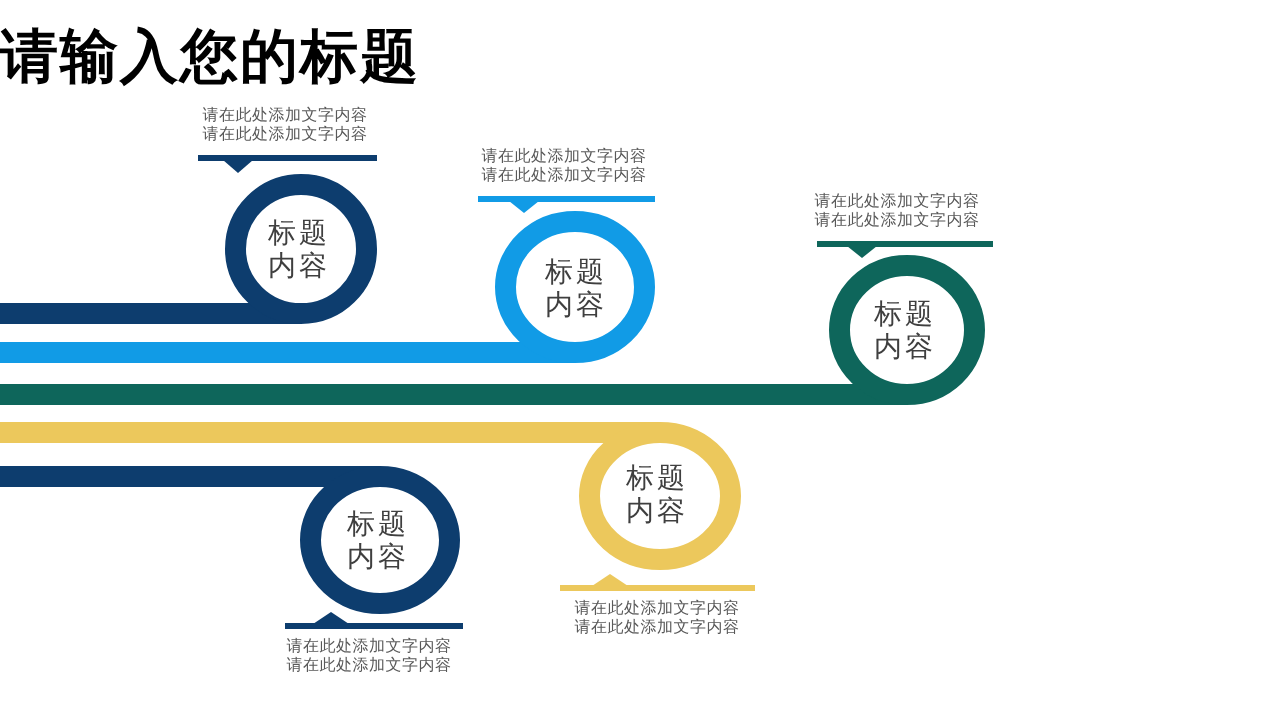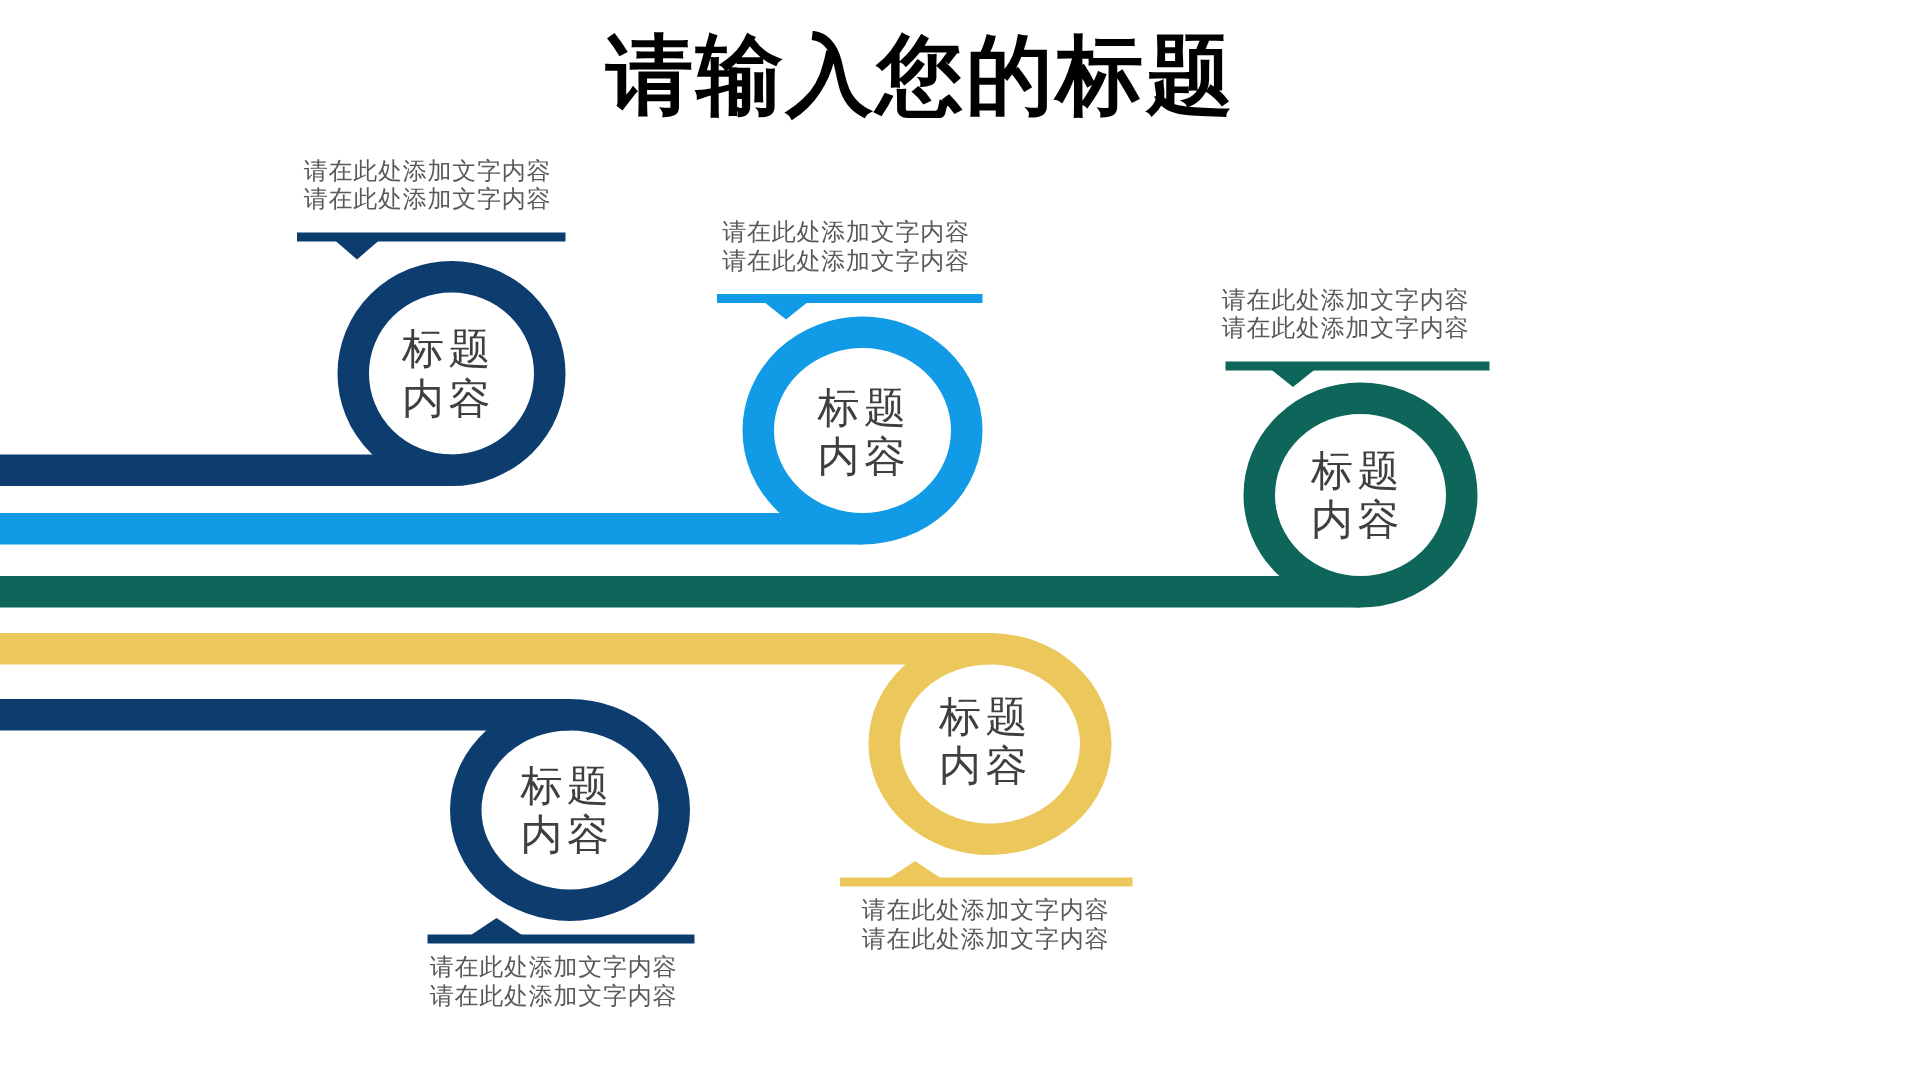--- a/index.html
+++ b/index.html
@@ -4,21 +4,21 @@
 <style>
   html,body{margin:0;padding:0;}
   body{
     width:1280px;height:720px;background:#ffffff;position:relative;overflow:hidden;
     font-family:"Liberation Sans","DejaVu Sans",sans-serif;
   }
   .stage{position:absolute;inset:0;}
   svg.diagram{position:absolute;left:0;top:0;}
   .slide-title{
     position:absolute;top:20px;left:0;right:52px;height:72px;
-    text-align:center;font-family:Liberation Mono, monospace;
+    text-align:left;font-family:Liberation Sans, sans-serif;
     font-size:58px;font-weight:900;color:#000000;letter-spacing:2px;line-height:72px;
     white-space:nowrap;
   }
   .node-label{
     position:absolute;transform:translate(-50%,-50%);
     text-align:right;font-size:28px;line-height:33px;letter-spacing:3px;
     color:#3f3f3f;white-space:nowrap;
   }
   .caption{
     position:absolute;transform:translateX(-50%);

